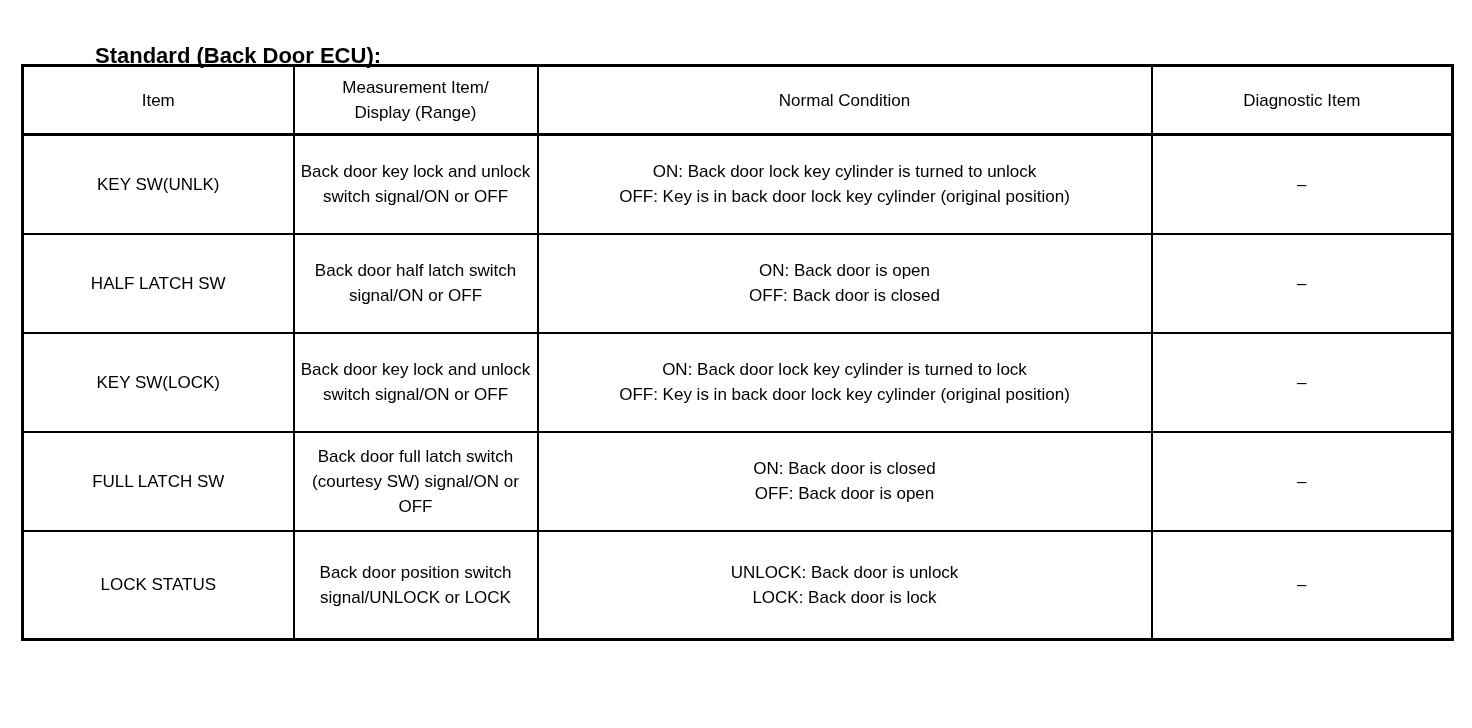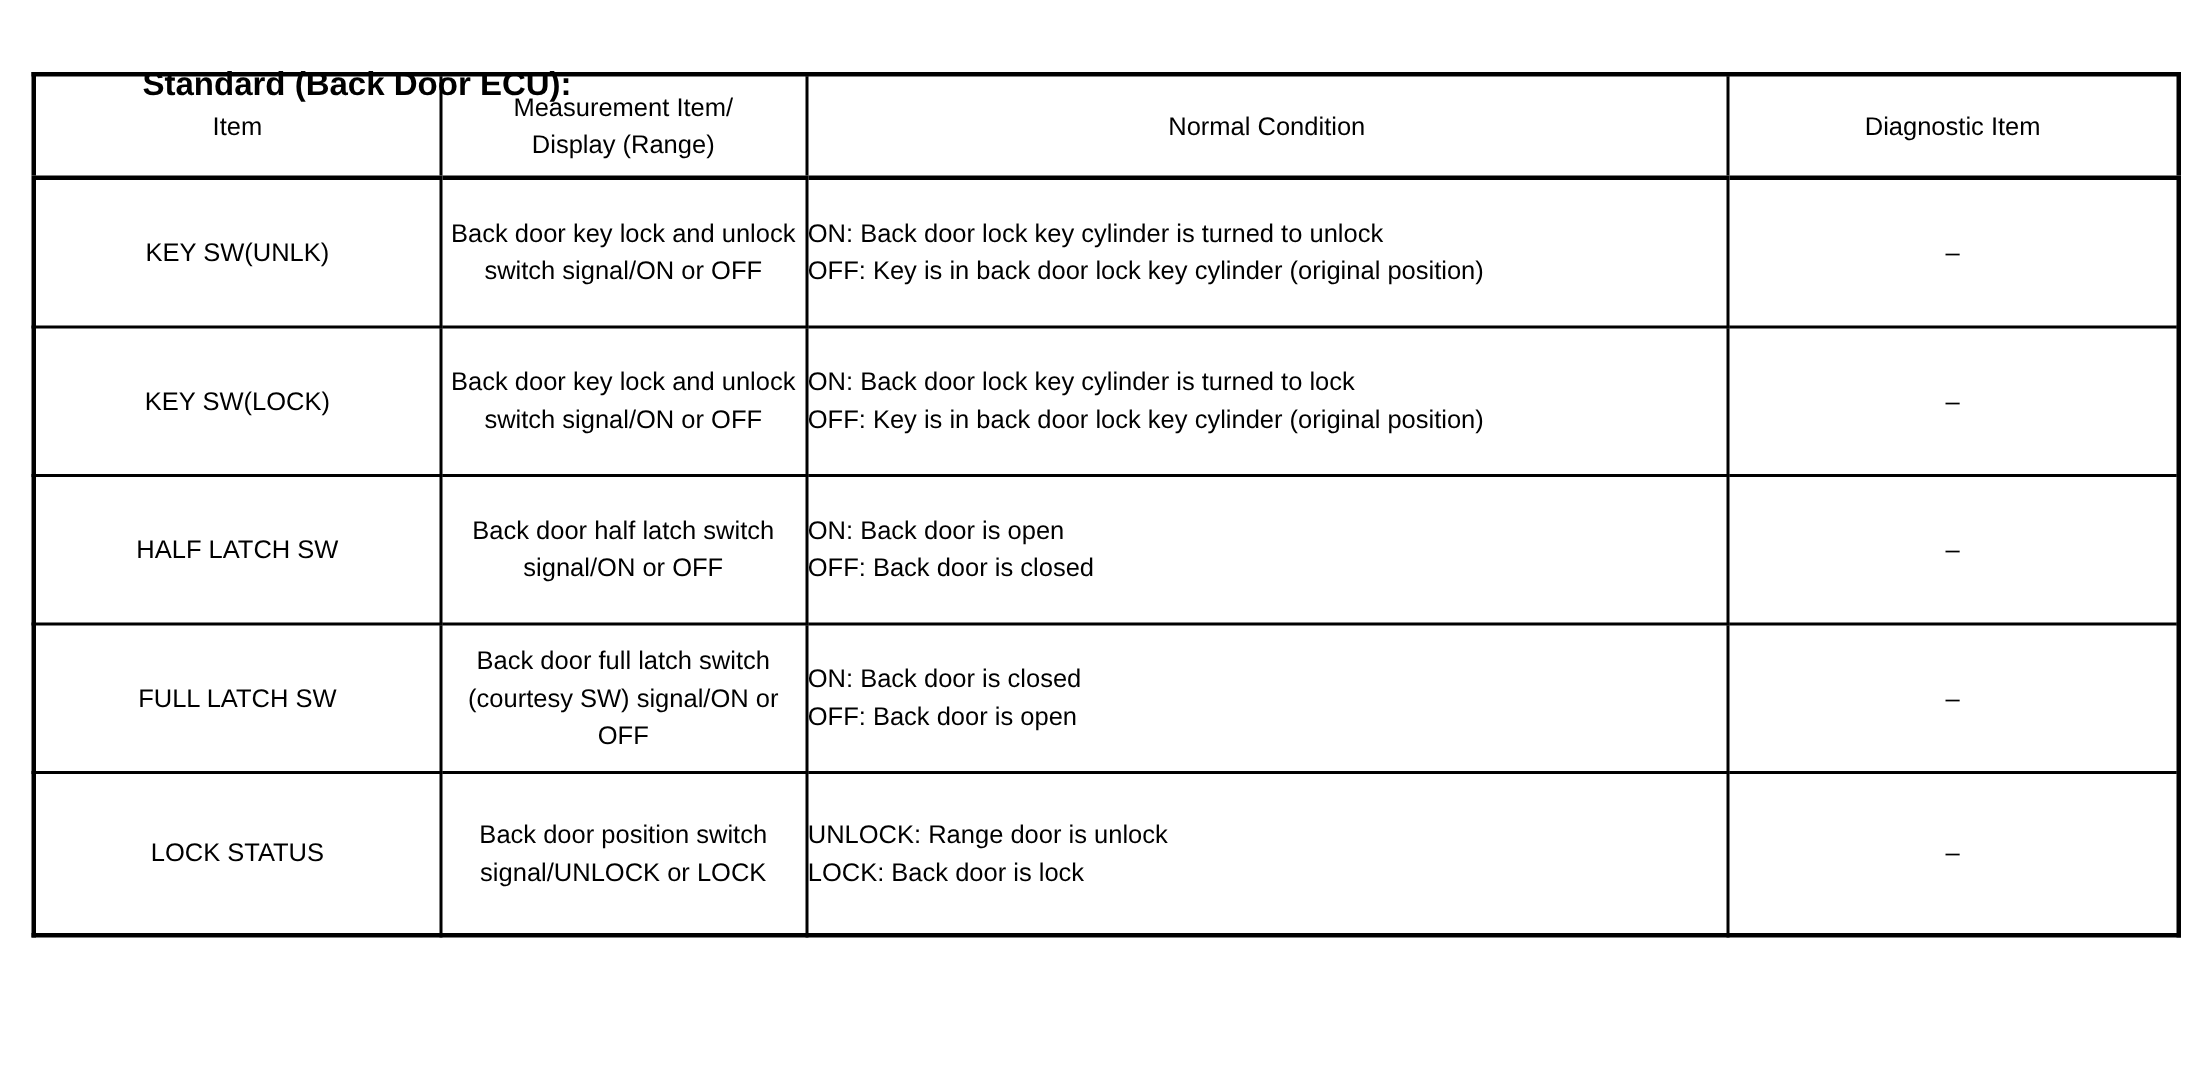--- a/index.html
+++ b/index.html
@@ -26,21 +26,21 @@
     font-size: 22px;
     font-weight: bold;
     letter-spacing: 0px;
     line-height: 28px;
     white-space: nowrap;
     margin-top: 40px;
   }
   .data-table {
     position: absolute;
     left: 21px;
-    top: 48px;
+    top: 64px;
     width: 1430px;
     border-collapse: collapse;
     table-layout: fixed;
     border: 3px solid #000;
     padding-left: 32px;
   }
   .data-table col.c-item      { width: 271px; }
   .data-table col.c-measure   { width: 244px; }
   .data-table col.c-normal    { width: 614px; }
   .data-table col.c-note      { width: 301px; }
@@ -64,21 +64,21 @@
     padding: 0 6px;
   }
   .data-table tbody tr { height: 99px; }
   .data-table tbody tr:last-child { height: 109px; }
 
   .cell-center {
     text-align: center;
     padding: 0 8px;
   }
   .cell-left {
-    text-align: left;
+    text-align: center;
     padding: 0 10px;
   }
   .cell-note {
     text-align: center;
     font-size: 18px;
   }
   .cond-line {
     display: block;
     white-space: nowrap;
   }
@@ -135,52 +135,52 @@
           <span class="cond-line">ON: Back door lock key cylinder is turned to unlock</span>
           <span class="cond-line">OFF: Key is in back door lock key cylinder (original position)</span>
         </td>
         <td class="cell-note">
           <span>–</span>
         </td>
       </tr>
 
       <tr>
         <td class="cell-center">
+          <span class="item-text">HALF LATCH SW</span>
+        </td>
+        <td class="cell-center">
+          <span class="measure-text">Back door half latch switch signal/ON or OFF</span>
+        </td>
+        <td class="cell-left">
+          <span class="cond-line">ON: Back door is open</span>
+          <span class="cond-line">OFF: Back door is closed</span>
+        </td>
+        <td class="cell-note">
+          <span>–</span>
+        </td>
+      </tr>
+
+      <tr>
+        <td class="cell-center">
           <span class="item-text">KEY SW(LOCK)</span>
         </td>
         <td class="cell-center">
           <span class="measure-text">Back door key lock and unlock switch signal/ON or OFF</span>
         </td>
         <td class="cell-left">
           <span class="cond-line">ON: Back door lock key cylinder is turned to lock</span>
           <span class="cond-line">OFF: Key is in back door lock key cylinder (original position)</span>
         </td>
         <td class="cell-note">
           <span>–</span>
         </td>
       </tr>
 
       <tr>
         <td class="cell-center">
-          <span class="item-text">HALF LATCH SW</span>
-        </td>
-        <td class="cell-center">
-          <span class="measure-text">Back door half latch switch signal/ON or OFF</span>
-        </td>
-        <td class="cell-left">
-          <span class="cond-line">ON: Back door is open</span>
-          <span class="cond-line">OFF: Back door is closed</span>
-        </td>
-        <td class="cell-note">
-          <span>–</span>
-        </td>
-      </tr>
-
-      <tr>
-        <td class="cell-center">
           <span class="item-text">FULL LATCH SW</span>
         </td>
         <td class="cell-center">
           <span class="measure-text">Back door full latch switch (courtesy SW) signal/ON or OFF</span>
         </td>
         <td class="cell-left">
           <span class="cond-line">ON: Back door is closed</span>
           <span class="cond-line">OFF: Back door is open</span>
         </td>
         <td class="cell-note">
@@ -190,21 +190,21 @@
 
 
       <tr>
         <td class="cell-center">
           <span class="item-text">LOCK STATUS</span>
         </td>
         <td class="cell-center">
           <span class="measure-text">Back door position switch signal/UNLOCK or LOCK</span>
         </td>
         <td class="cell-left">
-          <span class="cond-line">UNLOCK: Range door is unlock</span>
+          <span class="cond-line">UNLOCK: Back door is unlock</span>
           <span class="cond-line">LOCK: Back door is lock</span>
         </td>
         <td class="cell-note">
           <span>–</span>
         </td>
       </tr>
 
     </tbody>
   </table>
 

